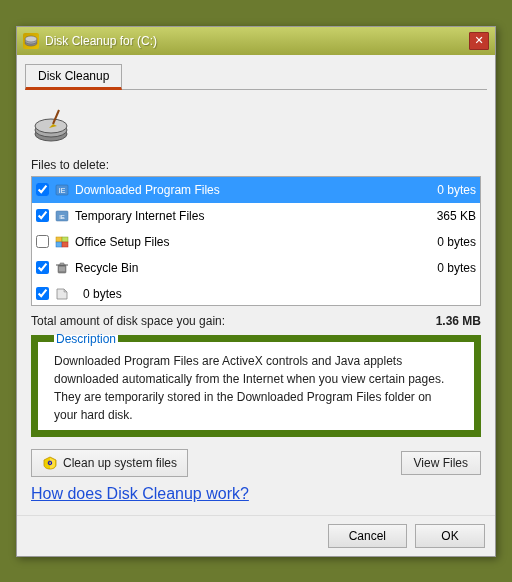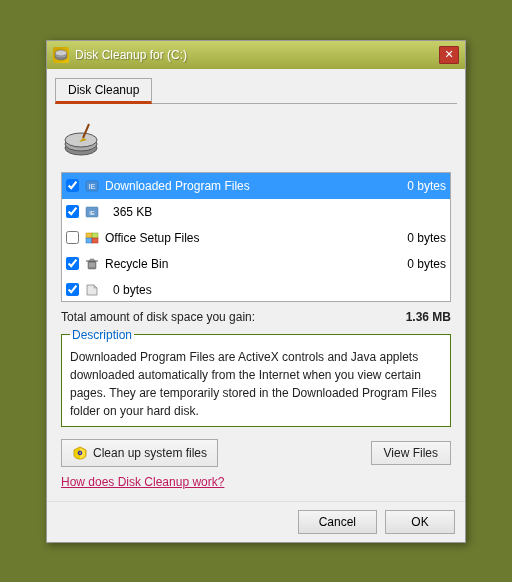--- a/index.html
+++ b/index.html
@@ -7,21 +7,21 @@
       background: #6b7a2f;
       display: flex;
       justify-content: center;
       align-items: center;
       width: 512px;
       height: 582px;
       font-family: 'Segoe UI', Tahoma, sans-serif;
       font-size: 12px;
     }
     .window {
-      width: 420px;
+      width: 480px;
       background: #f0f0f0;
       border: 1px solid #999;
       box-shadow: 2px 2px 8px rgba(0,0,0,0.4);
     }
     .title-bar {
       background: linear-gradient(to bottom, #c8d06a, #a0a840);
       display: flex;
       align-items: center;
       justify-content: space-between;
       padding: 4px 6px;
@@ -208,24 +208,24 @@
       padding: 5px 10px;
     }
     .shield-icon {
       width: 16px;
       height: 16px;
       display: inline-flex;
       align-items: center;
       justify-content: center;
     }
     .link {
-      color: #be185d;
+      color: #1d4ed8;
       text-decoration: underline;
       cursor: pointer;
-      font-size: 12px;
+      font-size: 16px;
     }
     .footer-buttons {
       background: #f0f0f0;
       border-top: 1px solid #ddd;
       padding: 8px 10px;
       display: flex;
       justify-content: flex-end;
       gap: 8px;
     }
     .footer-btn {
@@ -271,20 +271,21 @@
             <ellipse cx="20" cy="28" rx="16" ry="7" fill="#888" stroke="#555" stroke-width="1"></ellipse>
             <ellipse cx="20" cy="24" rx="16" ry="7" fill="#aaa" stroke="#555" stroke-width="1"></ellipse>
             <ellipse cx="20" cy="20" rx="16" ry="7" fill="#ccc" stroke="#555" stroke-width="1"></ellipse>
 
             <line x1="28" y1="4" x2="22" y2="18" stroke="#8B4513" stroke-width="2"></line>
             <polygon points="22,18 18,22 26,20" fill="#c8a000"></polygon>
           </svg>
         </div>
       </div>
 
+      <div class="files-label">Files to delete:</div>
       <div class="files-list">
 
         <div class="file-row selected">
           <input type="checkbox" checked="" style="">
           <div class="file-row-icon">
             <svg width="14" height="14" viewBox="0 0 14 14">
               <rect x="1" y="2" width="12" height="10" rx="1" fill="#4a90d9" stroke="#2266aa" stroke-width="0.5"></rect>
               <text x="7" y="10" text-anchor="middle" font-size="7" fill="white">IE</text>
             </svg>
           </div>
@@ -293,20 +294,21 @@
         </div>
 
         <div class="file-row">
           <input type="checkbox" checked="" style="">
           <div class="file-row-icon">
             <svg width="14" height="14" viewBox="0 0 14 14">
               <rect x="1" y="2" width="12" height="10" rx="1" fill="#6699cc" stroke="#4477aa" stroke-width="0.5"></rect>
               <text x="7" y="10" text-anchor="middle" font-size="6" fill="white">IE</text>
             </svg>
           </div>
+          <span class="file-row-name">Temporary Internet Files</span>
           <span class="file-row-size">365 KB</span>
         </div>
 
         <div class="file-row">
           <input type="checkbox" style="">
           <div class="file-row-icon">
             <svg width="14" height="14" viewBox="0 0 14 14">
               <rect x="1" y="2" width="6" height="5" fill="#f0c040" stroke="#c09000" stroke-width="0.5"></rect>
               <rect x="7" y="2" width="6" height="5" fill="#c0e060" stroke="#80a020" stroke-width="0.5"></rect>
               <rect x="1" y="7" width="6" height="5" fill="#60b0f0" stroke="#2070c0" stroke-width="0.5"></rect>
@@ -343,21 +345,21 @@
           </div>
           <span class="file-row-size">0 bytes</span>
         </div>
       </div>
 
       <div class="total-section">
         <span class="total-label">Total amount of disk space you gain:</span>
         <span class="total-value">1.36 MB</span>
       </div>
 
-      <fieldset class="description-group" style="border:1px solid #4d7c0f; padding:6px 8px; margin-bottom:12px; background:white;">
+      <fieldset class="description-group" style="border:7px solid #4d7c0f; padding:6px 16px; margin-bottom:12px; background:white;">
         <legend style="color:#0066cc; font-size:12px; padding:0 2px;">Description</legend>
         <span class="description-text">Downloaded Program Files are ActiveX controls and Java applets downloaded automatically from the Internet when you view certain pages. They are temporarily stored in the Downloaded Program Files folder on your hard disk.</span>
       </fieldset>
 
       <div class="button-row">
         <button class="btn btn-cleanup">
           <div class="shield-icon">
             <svg width="14" height="14" viewBox="0 0 14 14">
               <path d="M7,1 L13,4 L13,9 C13,11.5 10,13 7,13 C4,13 1,11.5 1,9 L1,4 Z" fill="#f0d000" stroke="#c09000" stroke-width="0.8"></path>
               <path d="M7,2 L12,4.5 L12,9 C12,11 9.5,12.5 7,12.5" fill="#ffe040" stroke="none"></path>

